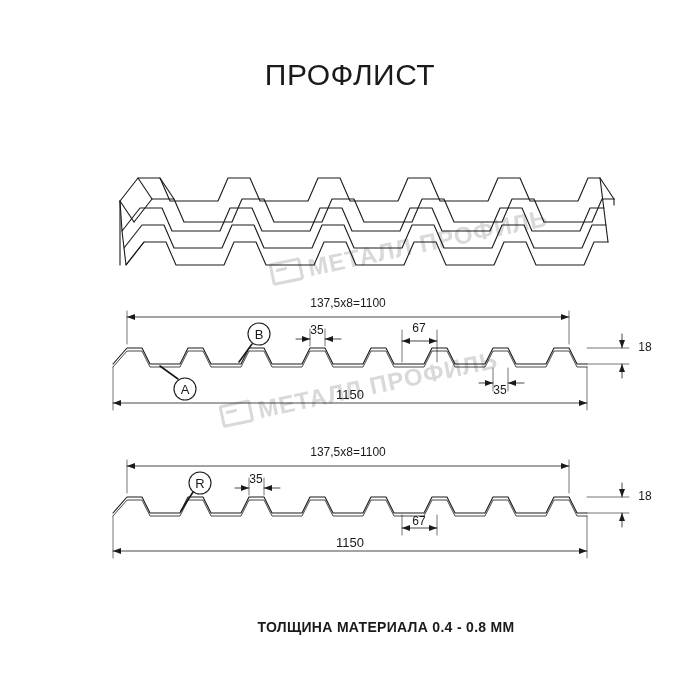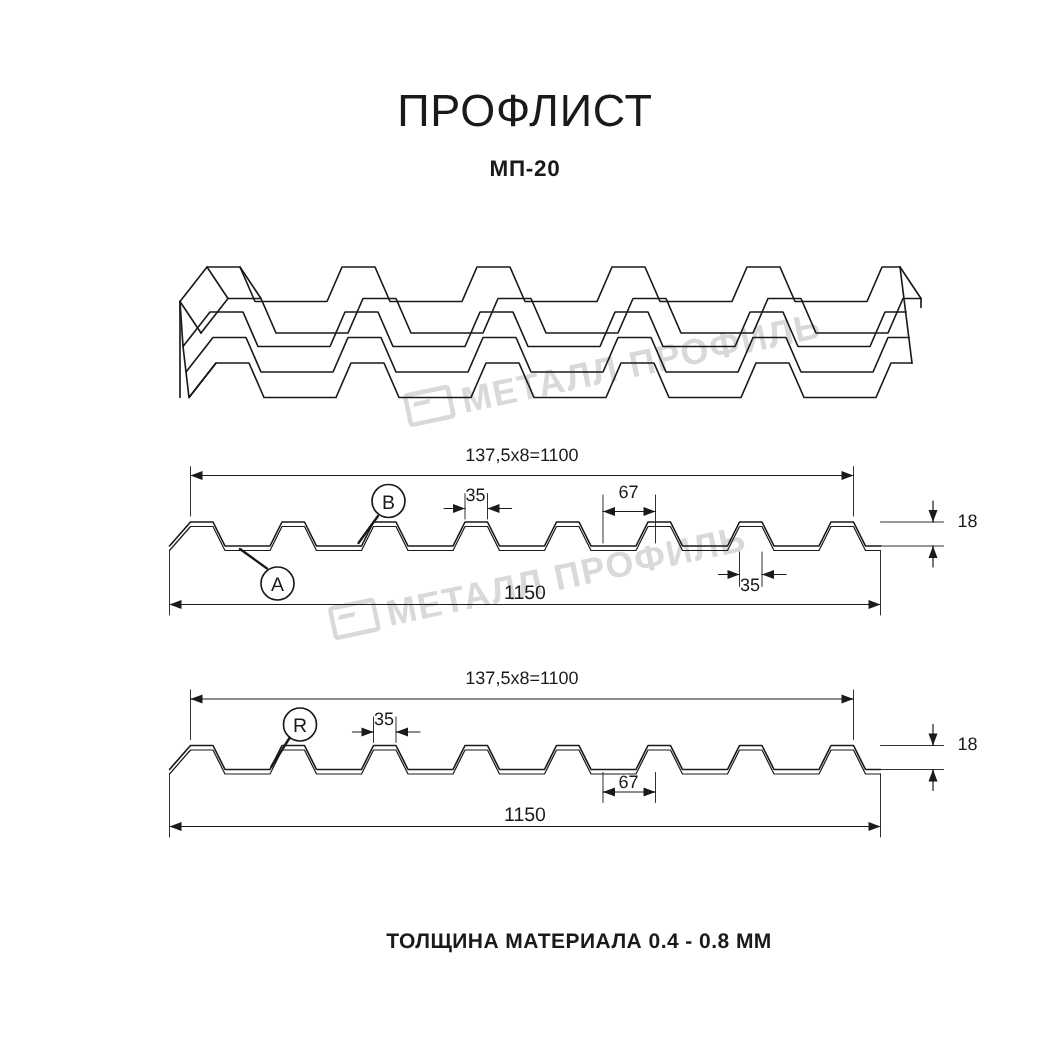--- a/index.html
+++ b/index.html
@@ -100,21 +100,20 @@
 </style>
 </head>
 <body>
 
 <div class="page">
 
   <div class="wm wm1"><span class="wm-icon"></span><span>МЕТАЛЛ ПРОФИЛЬ</span></div>
   <div class="wm wm2"><span class="wm-icon"></span><span>МЕТАЛЛ ПРОФИЛЬ</span></div>
 
   <div class="title">ПРОФЛИСТ</div>
-  <div class="subtitle">МП-20</div>
 
   <svg class="diagram" width="700" height="700" viewBox="0 0 700 700">
     <g fill="none" stroke="#1a1a1a" stroke-width="1.1" stroke-linejoin="round" stroke-linecap="round">
 
       <g>
 
         <path d="M120,201
                  L138,178 L160,178 L170,201
                  L218,201 L228,178 L250,178 L260,201
                  L308,201 L318,178 L340,178 L350,201

